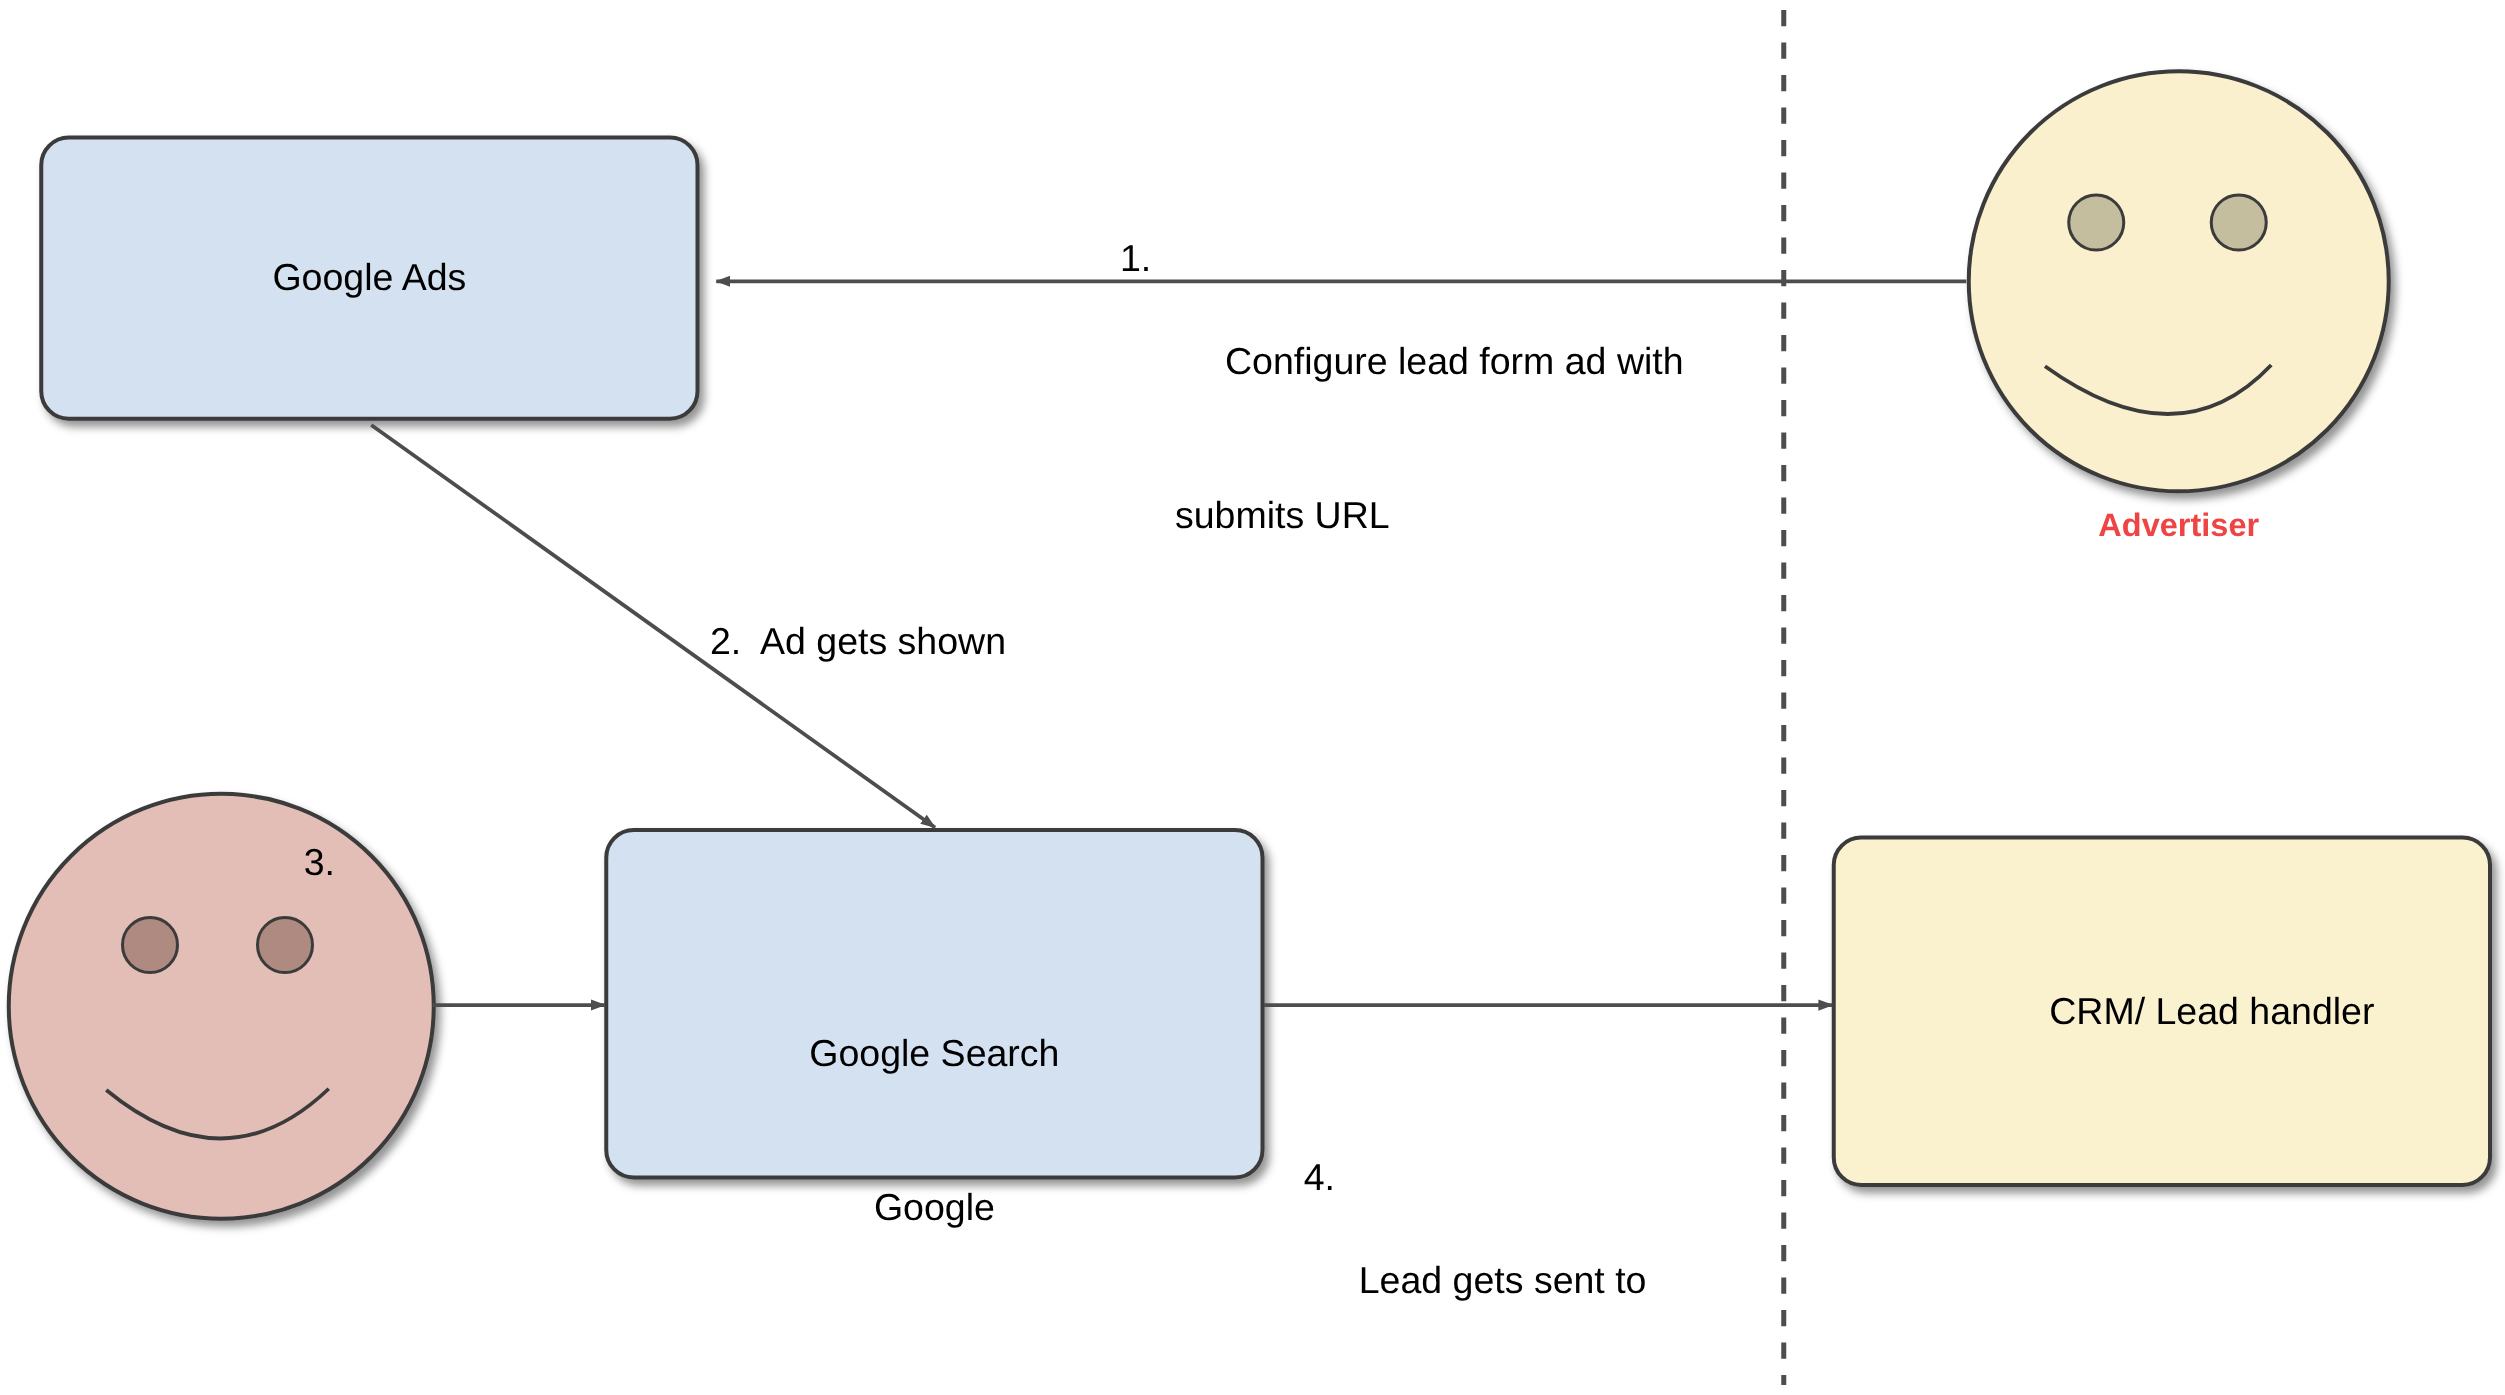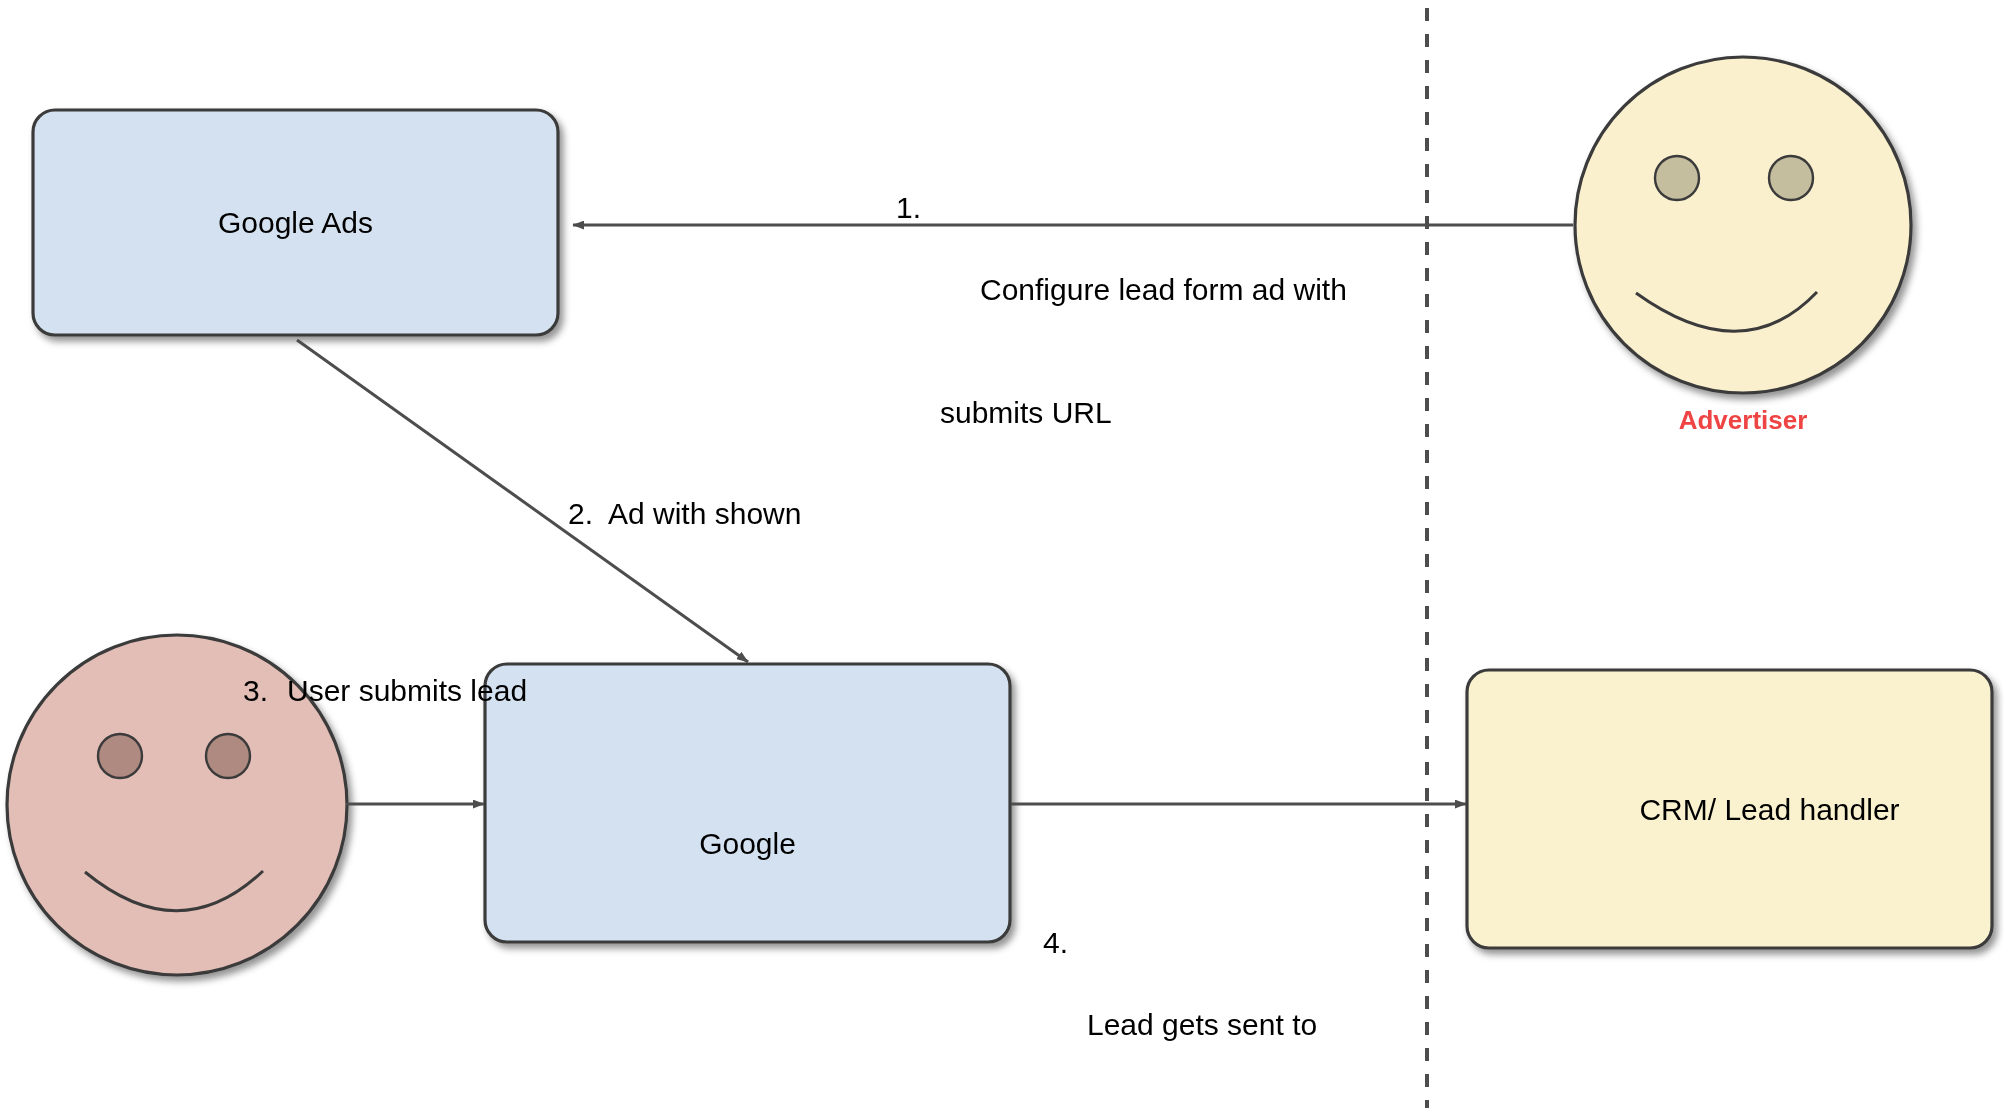--- a/index.html
+++ b/index.html
@@ -98,20 +98,21 @@
     <line x1="297" y1="340" x2="748" y2="662" stroke="#4D4D4D" stroke-width="3" marker-end="url(#arrowhead)"></line>
 
     <line x1="346" y1="804" x2="484" y2="804" stroke="#4D4D4D" stroke-width="3" marker-end="url(#arrowhead)"></line>
 
     <line x1="1011" y1="804" x2="1466" y2="804" stroke="#4D4D4D" stroke-width="3" marker-end="url(#arrowhead)"></line>
   </svg>
 
   <div class="node-label" style="left:33px; top:202px; width:525px;">Google Ads</div>
 
   <div class="node-label" style="left:485px; top:741px; width:525px;">
+    <div>Google Search</div>
     <div>Google</div>
   </div>
 
   <div class="node-label" style="left:1467px; top:789px; width:525px;padding-left:40px;">CRM/ Lead handler</div>
 
   <div class="actor-label" style="left:1593px; top:405px; width:300px;">Advertiser</div>
 
 
   <div class="edge-label" style="left:896px; top:105px;">
     <div style="display:flex;">
@@ -119,28 +120,27 @@
       <span>
         <span style="display:block;margin-left:40px;">Configure lead form ad with</span>
         <span style="display:block;">submits URL</span>
       </span>
     </div>
   </div>
 
   <div class="edge-label" style="left:568px; top:411px;">
     <div style="display:flex;">
       <span style="min-width:40px;">2.</span>
-      <span>Ad with shown</span>
+      <span>Ad gets shown</span>
     </div>
   </div>
 
   <div class="edge-label" style="left:243px; top:588px;">
     <div style="display:flex;">
       <span style="min-width:44px;">3.</span>
-      <span>User submits lead</span>
     </div>
   </div>
 
   <div class="edge-label" style="left:1043px; top:840px;">
     <div style="display:flex;">
       <span style="min-width:44px;">4.</span>
       <span>
         <span style="display:block;">Lead gets sent to</span>
         
       </span>

